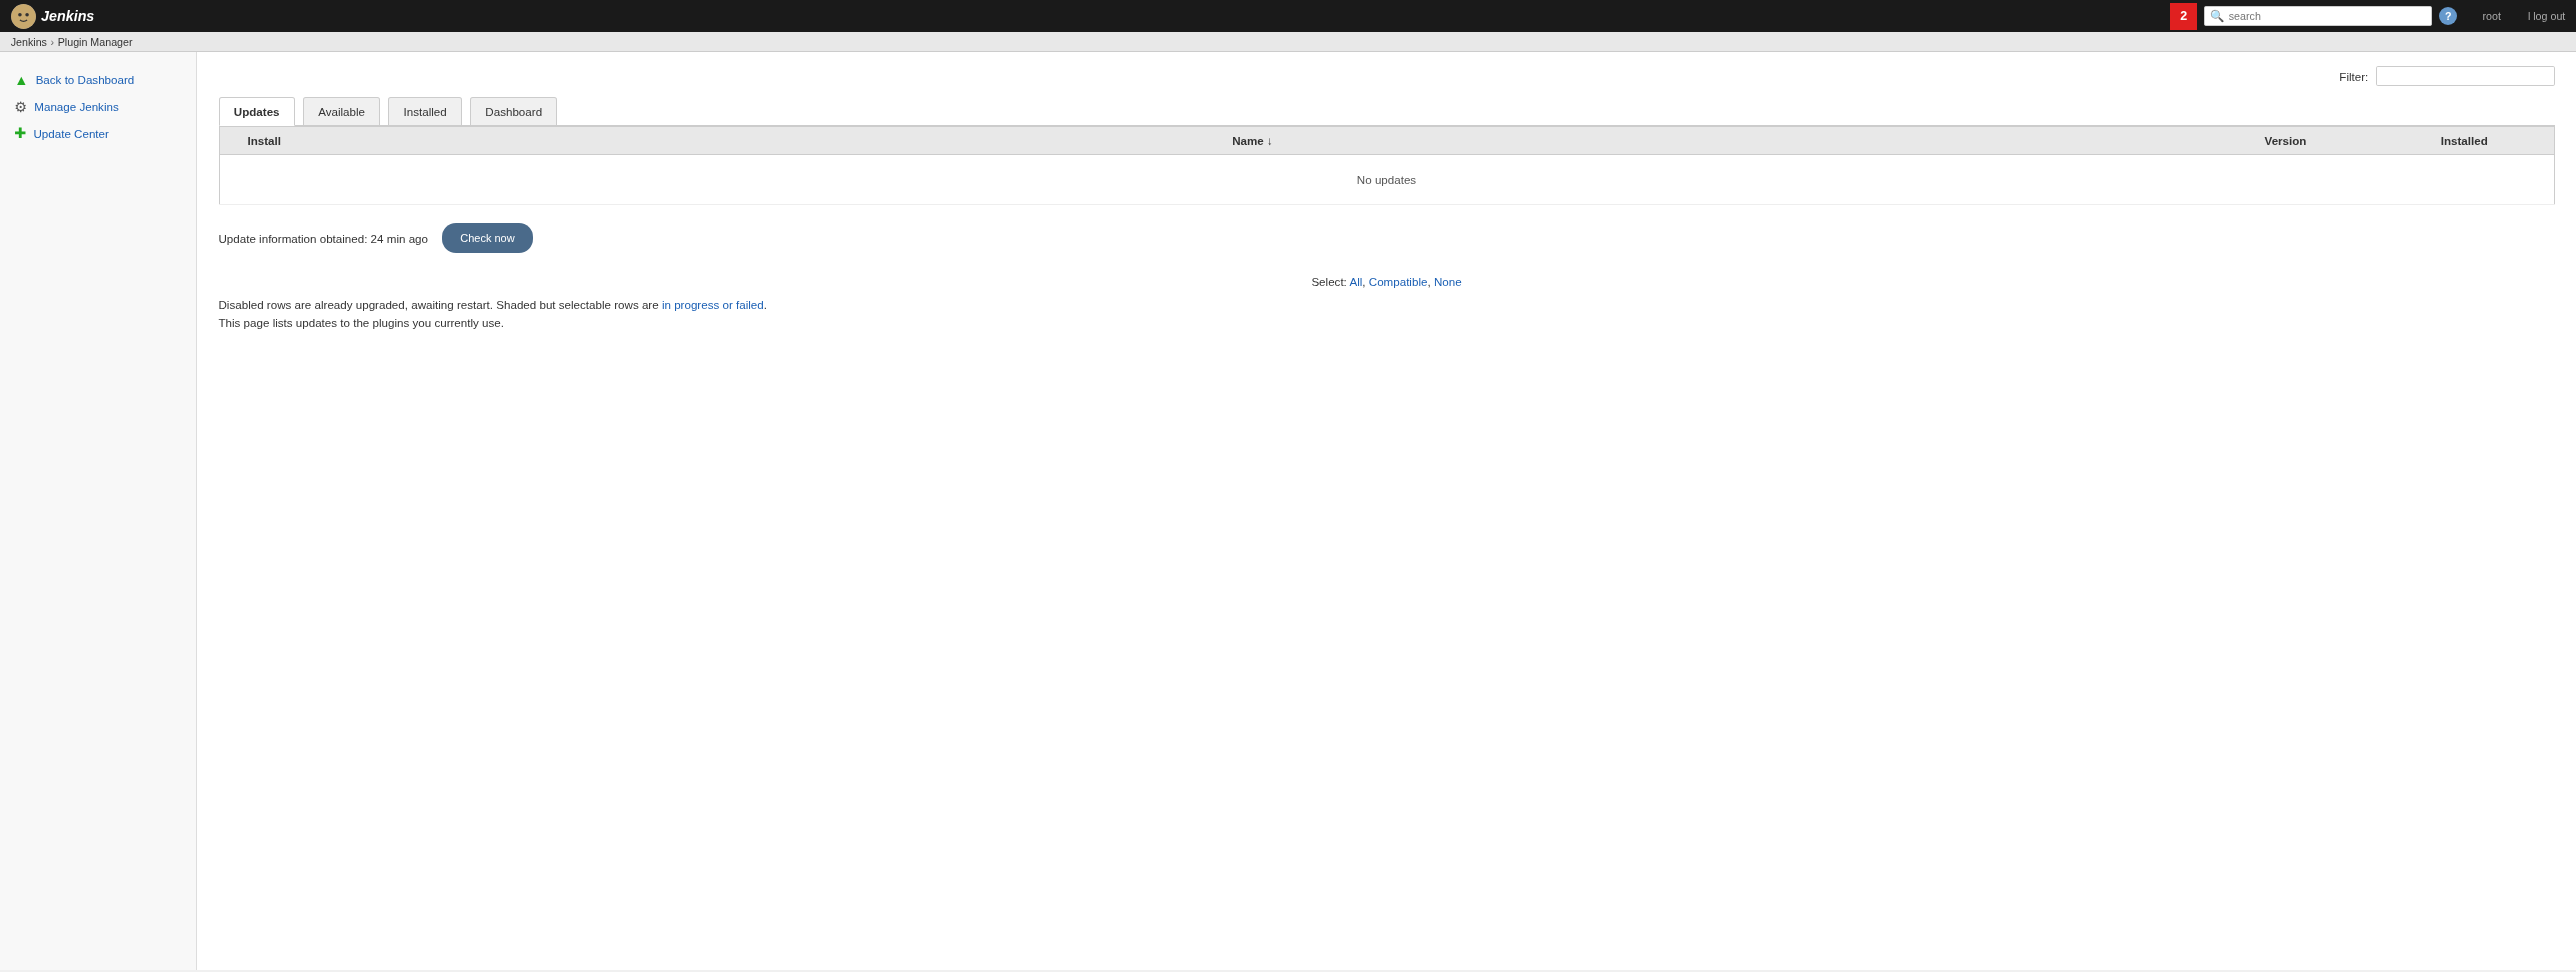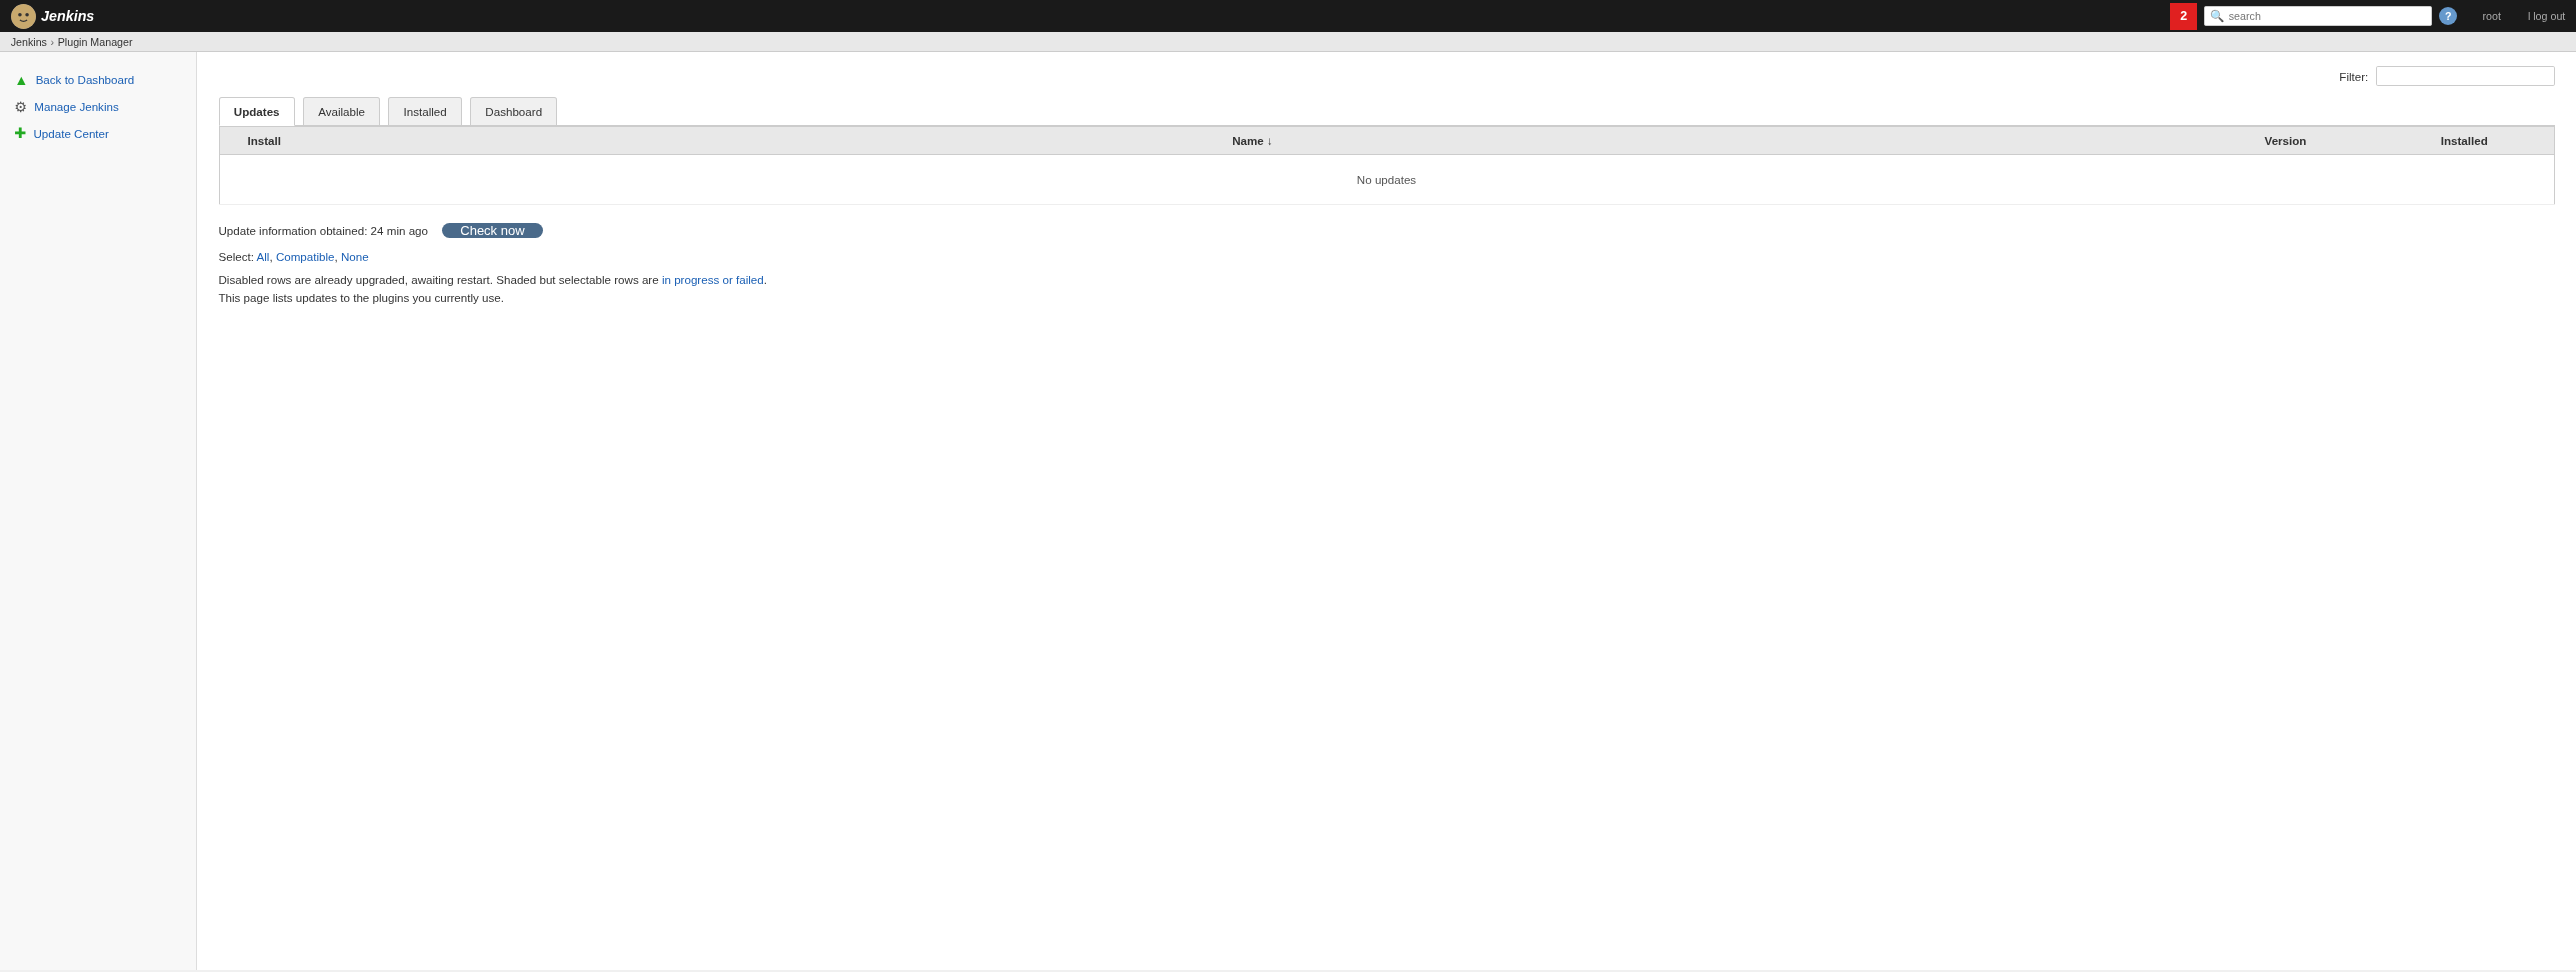--- a/index.html
+++ b/index.html
@@ -224,34 +224,35 @@
     .check-now-area {
       margin-top: 18px;
       display: flex;
       align-items: center;
       gap: 14.3px;
     }
     .check-now-btn {
       background: #4a6a8a;
       color: white;
       border: none;
-      padding: 0 18px;
-      font-size: 13px;
+      padding: 9px 18px;
+      font-size: 11px;
       cursor: pointer;
       border-radius: 14px;
     }
     .update-info-text {
       font-size: 11.6px;
       color: #333;
     }
 
     
     .select-area {
-      margin-top: 12px;
-      font-size: 11.6px;
+      margin-top: 22px;
+      font-size: 11.6px;
+      text-align: center;
     }
     .select-area a {
       color: #1a5fb4;
       text-decoration: none;
     }
 
     .description-text {
       margin-top: 7.2px;
       font-size: 11.6px;
       color: #333;

